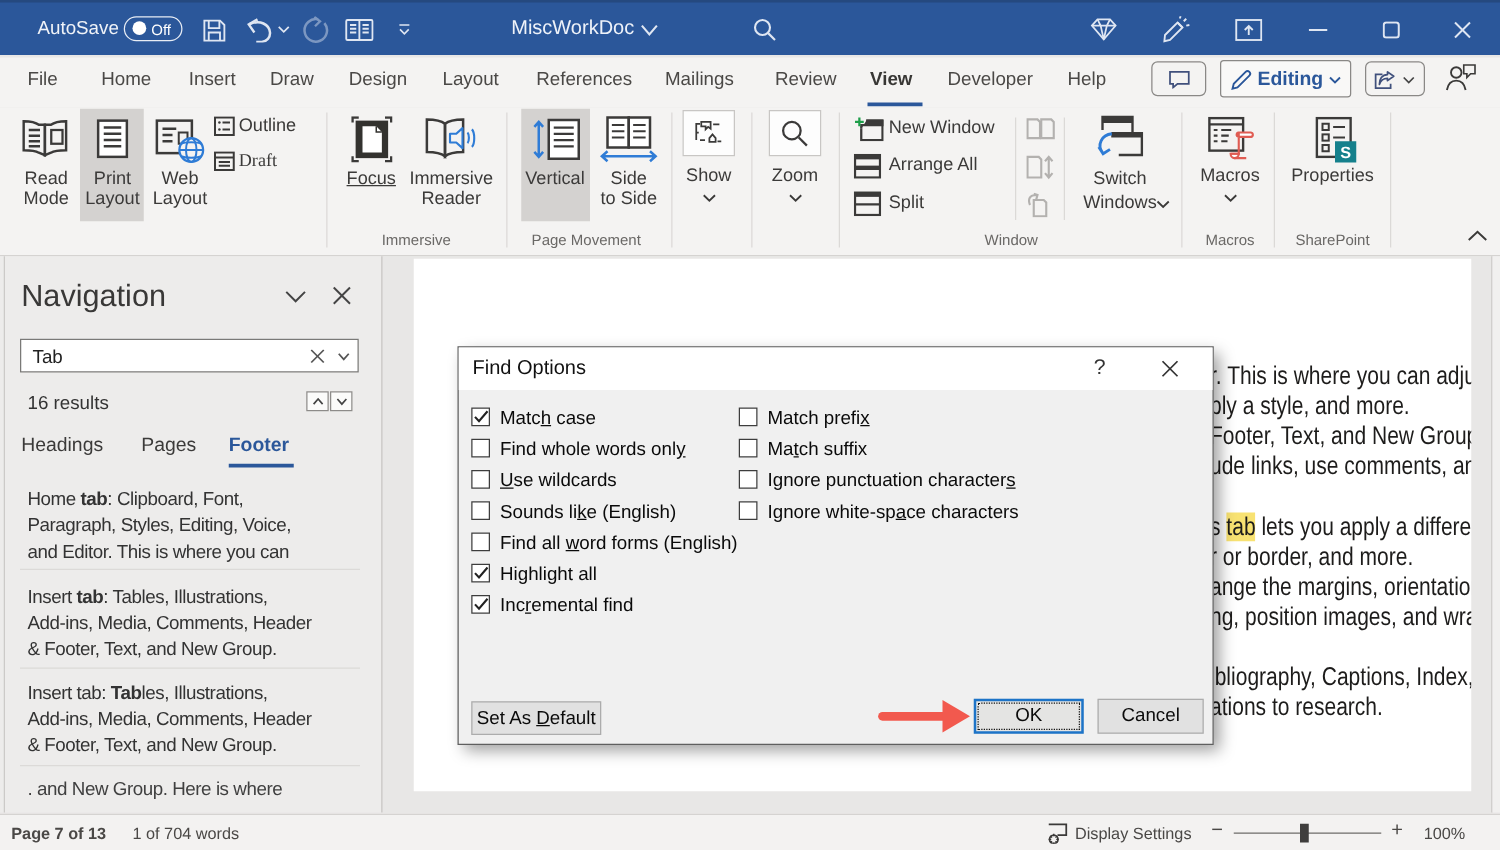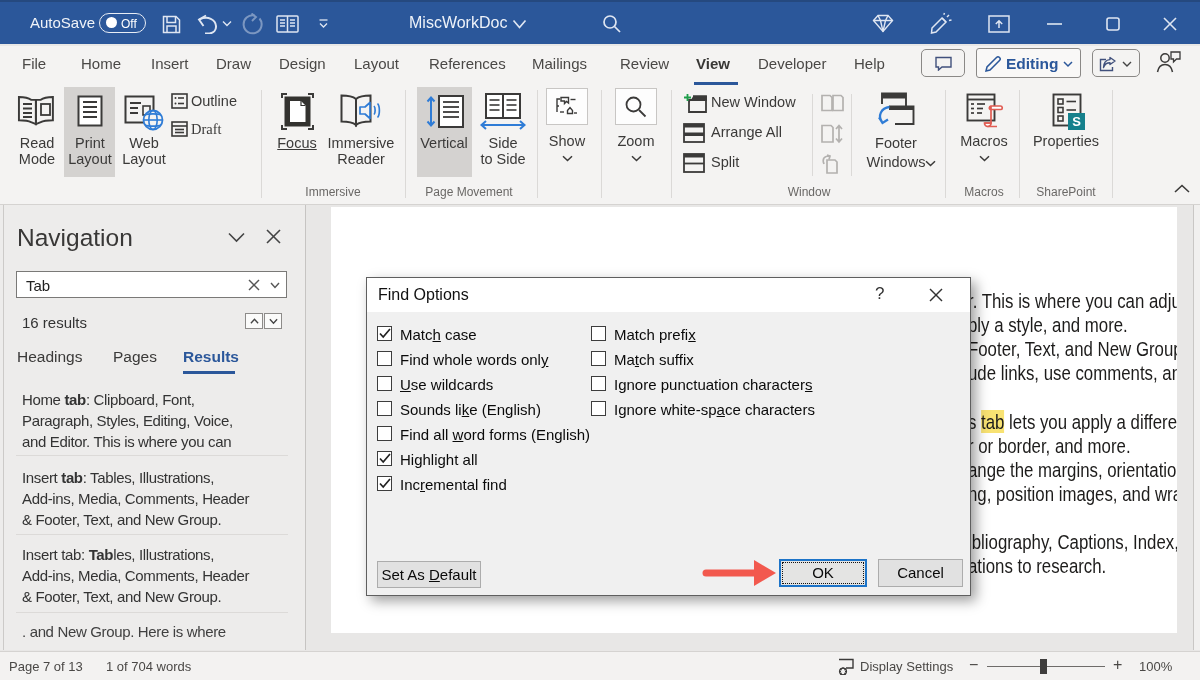--- a/index.html
+++ b/index.html
@@ -346,21 +346,21 @@
     </svg>
     <div class="gsep" style="left:851px; top:8px; height:82px;"></div>
 
     <svg class="abs" style="left:875px; top:6px" width="40" height="38" viewBox="0 0 40 38" fill="none">
       <path d="M7 12 V1.5 H31 V15 M31 5.5 H7" stroke="#3b3a39" stroke-width="1.9"></path>
       <path d="M7 1.5 H31 V5 H7Z" fill="#3b3a39"></path>
       <path d="M14 14.5 H38.5 V32 H20" stroke="#3b3a39" stroke-width="1.9"></path>
       <path d="M14 14.5 H38.5 V18 H14Z" fill="#3b3a39"></path>
       <path d="M14.5 15 C6 16 2.5 24 7 30 M4 25.5 L7.5 31 L13 27.5" stroke="#2f7cd6" stroke-width="2.3" fill="none"></path>
     </svg>
-    <div class="btxt" style="left:866px; top:49px; width:60px;">Footer</div>
+    <div class="btxt" style="left:866px; top:49px; width:60px;">Switch</div>
     <div class="btxt" style="left:856px; top:68px; width:80px;">Windows</div>
       <svg class="abs" style="left:925px; top:74px" width="11" height="7" viewBox="0 0 11 7" fill="none" stroke="#3b3a39" stroke-width="1.5">
         <path d="M1 1.2 L5.5 5.5 L10 1.2"></path>
       </svg>
     <div class="glabel" style="left:729px;">Window</div>
     <div class="gsep" style="left:945px;"></div>
 
     <svg class="abs" style="left:966px; top:7px" width="38" height="37" viewBox="0 0 38 37" fill="none">
       <rect x="1.5" y="1.5" width="27" height="26" fill="none" stroke="#3b3a39" stroke-width="1.9"></rect>
       <line x1="1.5" y1="6.5" x2="28.5" y2="6.5" stroke="#3b3a39" stroke-width="1.9"></line>
@@ -427,21 +427,21 @@
         </svg>
     </div>
     <div style="position:absolute; left:264px; top:108px; width:18px; height:16px; background:#fbfbfa; border:1px solid #8d8b89;">
       <svg style="position:absolute; left:4px; top:4px" width="9" height="7" viewBox="0 0 10 7" fill="none" stroke="#444" stroke-width="1.5">
           <path d="M1 1 L5 5.5 L9 1"></path>
         </svg>
     </div>
 
     <div style="position:absolute; left:17px; top:143px; font-size:15.5px; color:#3b3a39;">Headings</div>
     <div style="position:absolute; left:113px; top:143px; font-size:15.5px; color:#3b3a39;">Pages</div>
-    <div style="position:absolute; left:183px; top:143px; font-size:15.5px; font-weight:bold; color:#2b579a;">Results</div>
+    <div style="position:absolute; left:183px; top:143px; font-size:15.5px; font-weight:bold; color:#2b579a;">Footer</div>
     <div style="position:absolute; left:183px; top:166px; width:52px; height:3px; background:#2b579a;"></div>
 
     <div style="position:absolute; left:22px; top:184px; width:268px; font-size:15px; letter-spacing:-0.35px; line-height:21px; color:#333; white-space:nowrap;">Home <b>tab</b>: Clipboard, Font,<br>Paragraph, Styles, Editing, Voice,<br>and Editor. This is where you can</div>
     <div style="position:absolute; left:16px; top:250px; width:272px; height:1px; background:#dcdad8;"></div>
     <div style="position:absolute; left:22px; top:262px; font-size:15px; letter-spacing:-0.35px; line-height:21px; color:#333; white-space:nowrap;">Insert <b>tab</b>: Tables, Illustrations,<br>Add-ins, Media, Comments, Header<br>&amp; Footer, Text, and New Group.</div>
     <div style="position:absolute; left:16px; top:329px; width:272px; height:1px; background:#dcdad8;"></div>
     <div style="position:absolute; left:22px; top:339px; font-size:15px; letter-spacing:-0.35px; line-height:21px; color:#333; white-space:nowrap;">Insert tab: <b>Tab</b>les, Illustrations,<br>Add-ins, Media, Comments, Header<br>&amp; Footer, Text, and New Group.</div>
     <div style="position:absolute; left:16px; top:407px; width:272px; height:1px; background:#dcdad8;"></div>
     <div style="position:absolute; left:22px; top:416px; font-size:15px; letter-spacing:-0.35px; line-height:21px; color:#404040; white-space:nowrap;">. and New Group. Here is where</div>
   </div>
@@ -535,21 +535,21 @@
       </div>
     <div class="dbtn" style="left:511px; top:281px; width:85px; height:28px; line-height:26px;">Cancel</div>
 
     <svg style="position:absolute; left:334px; top:277px" width="76" height="36" viewBox="0 0 76 36">
       <line x1="5" y1="18" x2="56" y2="18" stroke="#f2594e" stroke-width="7" stroke-linecap="round"></line>
       <path d="M53 5 L75 18 L53 31 Z" fill="#f2594e"></path>
     </svg>
   </div>
 
   <div id="statusbar">
-    <span style="position:absolute; left:9px; top:7px;">Page 7 of 13</span>
+    <span style="position:absolute; left:9px; top:7px;font-weight:bold;">Page 7 of 13</span>
     <span style="position:absolute; left:106px; top:7px;">1 of 704 words</span>
     <svg style="position:absolute; left:838px; top:6px" width="19" height="17" viewBox="0 0 19 17" fill="none" stroke="#3b3a39" stroke-width="1.4">
       <path d="M1 1.5 H15 V10 H8"></path>
       <path d="M5 13.5 m-3.4 0 a3.4 3.4 0 1 0 6.8 0 a3.4 3.4 0 1 0 -6.8 0" fill="none"></path>
       <path d="M5 9 V11 M5 16 V18 M1 13.5 H3 M7 13.5 H9 M2.2 10.7 L3.6 12.1 M6.4 14.9 L7.8 16.3 M7.8 10.7 L6.4 12.1 M3.6 14.9 L2.2 16.3" stroke-width="1.1"></path>
     </svg>
     <span style="position:absolute; left:860px; top:7px;">Display Settings</span>
     <span style="position:absolute; left:969px; top:4px; font-size:16px;">−</span>
     <div style="position:absolute; left:987px; top:14px; width:118px; height:1px; background:#6e6c6a;"></div>
     <div style="position:absolute; left:1040px; top:7px; width:7px; height:15px; background:#3f3e3d;"></div>

